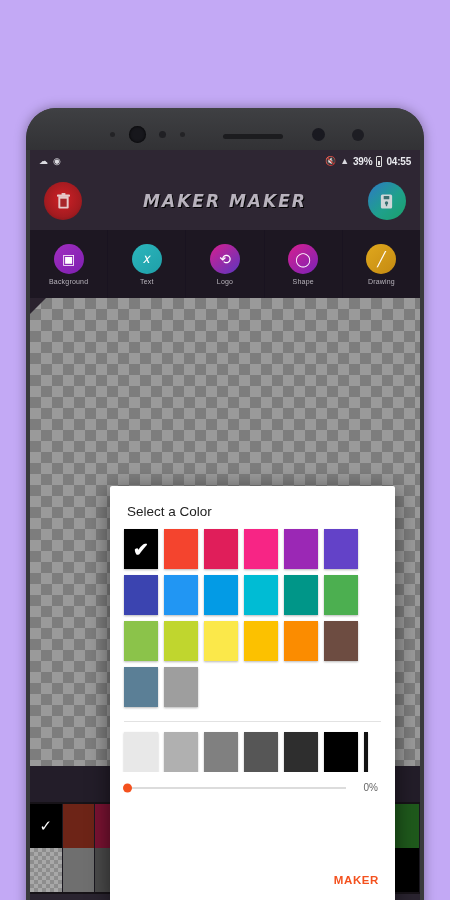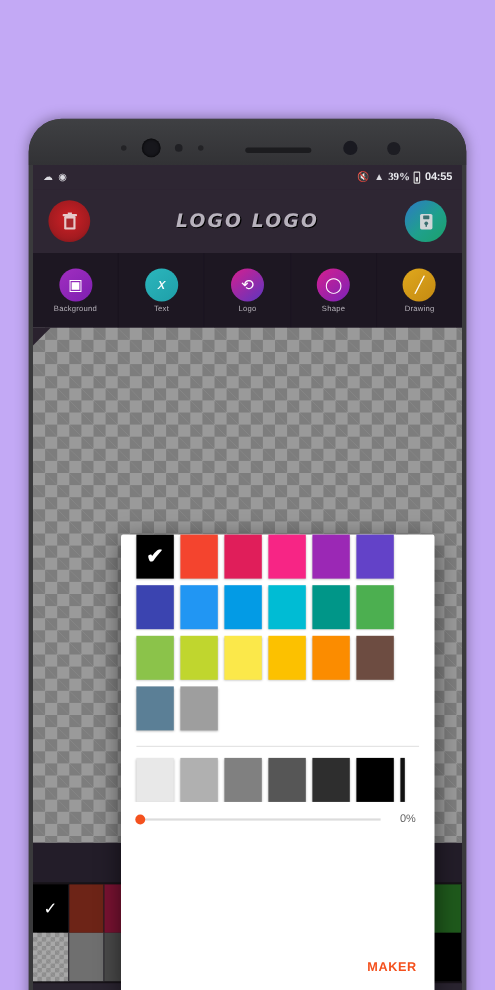--- a/index.html
+++ b/index.html
@@ -37,21 +37,21 @@
     background:#2a222e; overflow:hidden;
   }
   
   #status-bar{
     height:22px; background:#2e2633; display:flex; align-items:center;
     padding:0 9px; color:#e9e9ee; font-size:10px; position:relative;
   }
   .sb-left{ display:flex; gap:5px; align-items:center; }
   .sb-right{ position:absolute; right:9px; display:flex; gap:4px; align-items:center; font-weight:bold; font-size:10px; letter-spacing:-.2px;}
   .sb-ico{ font-size:9px; opacity:.92; }
-  #battery-pct{ font-size:10px;font-family:Liberation Serif, serif; }
+  #battery-pct{ font-size:10px; }
   .batt-shape{ width:6px;height:11px; border:1px solid #ddd; border-radius:1px; position:relative; }
   .batt-shape::before{content:"";position:absolute;left:1px;bottom:1px;right:1px;height:4px;background:#ddd;}
   
   #app-bar{
     height:58px; background:#2e2633; display:flex; align-items:center;
     justify-content:space-between; padding:0 14px; position:relative;
   }
   #delete-button{
     width:38px;height:38px;border-radius:50%;
     background:radial-gradient(circle at 50% 45%, #cf2026 0%, #a41b20 62%, #6a1418 100%);
@@ -191,21 +191,21 @@
 
     <div id="app-bar">
       <div id="delete-button">
         <svg width="15" height="17" viewBox="0 0 16 18">
           <rect x="2.5" y="3.5" width="11" height="13" rx="1.2" fill="#e6c9ca"></rect>
           <rect x="4.6" y="6" width="6.8" height="8.6" fill="#a8262b"></rect>
           <rect x="1" y="1.6" width="14" height="2.2" rx="1" fill="#e6c9ca"></rect>
           <rect x="6" y="0" width="4" height="2" fill="#e6c9ca"></rect>
         </svg>
       </div>
-      <div id="app-title">LOGO LOGO</div>
+      <div id="app-title">MAKER MAKER</div>
       <div id="save-button">
         <svg width="15" height="17" viewBox="0 0 16 18">
           <rect x="2" y="1.5" width="12" height="15" rx="1.6" fill="#cfd6d8"></rect>
           <rect x="5" y="3" width="6" height="3.6" rx=".6" fill="#3a6f70"></rect>
           <circle cx="8" cy="10.6" r="1.8" fill="#3a6f70"></circle>
           <rect x="7.3" y="10.6" width="1.4" height="3.4" fill="#3a6f70"></rect>
         </svg>
       </div>
     </div>
 
@@ -282,20 +282,21 @@
         </div>
     </div>
 
     <div id="bottom-action-bar">
       
       
       
     </div>
 
     <div id="color-dialog">
+      <div id="dialog-title">Select a Color</div>
       <div id="color-grid">
           <div class="color-row">
             <div class="swatch selected" style="background: rgb(0, 0, 0);"></div>
             <div class="swatch" style="background: rgb(244, 68, 46);"></div>
             <div class="swatch" style="background: rgb(224, 30, 90);"></div>
             <div class="swatch" style="background: rgb(247, 37, 133);"></div>
             <div class="swatch" style="background: rgb(155, 40, 181);"></div>
             <div class="swatch" style="background: rgb(99, 66, 200);"></div>
           </div>
           <div class="color-row">

